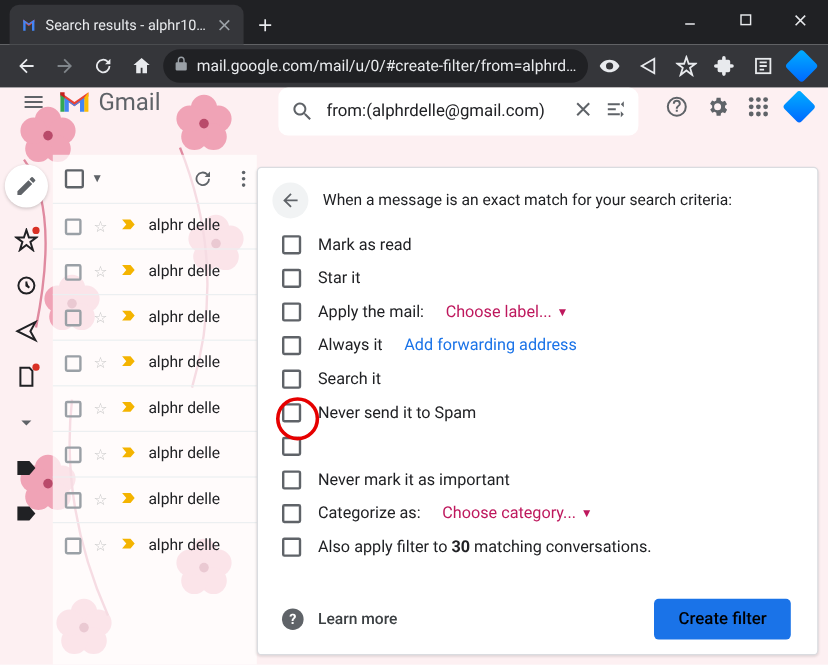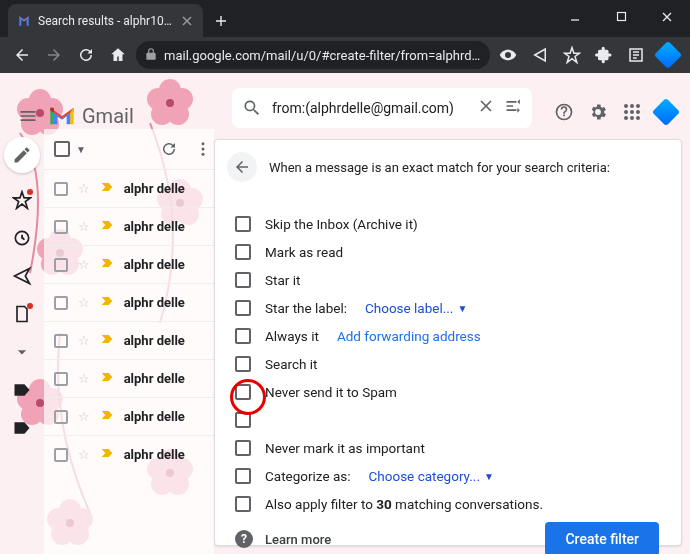--- a/index.html
+++ b/index.html
@@ -21,21 +21,21 @@
 .url-field { flex: 1; background: #202124; height: 28px; border-radius: 14px; display: flex; align-items: center; padding: 0 8px; gap: 6px; color: #e8eaed; font-size: 13px; overflow: hidden; }
 .url-field .lock { color: #9aa0a6; }
 .url-text { flex: 1; white-space: nowrap; overflow: hidden; text-overflow: ellipsis; }
 .ext-icon { width: 28px; height: 28px; display: flex; align-items: center; justify-content: center; color: #e8eaed; cursor: pointer; }
 .ext-icon svg { width: 18px; height: 18px; }
 
 
 .gmail-area { position: relative; height: calc(554px - 73px); overflow: hidden; }
 .bg-pattern { position: absolute; inset: 0; background-color: #fdf0f2; opacity: 1; }
 
-.gmail-top { position: relative; height: 56px; display: flex; align-items: flex-end; padding: 0 8px 0 16px; gap: 8px; border-bottom: 1px solid rgba(0,0,0,0); z-index: 2; }
+.gmail-top { position: relative; height: 56px; display: flex; align-items: flex-start; padding: 0 8px 0 16px; gap: 8px; border-bottom: 1px solid rgba(0,0,0,0); z-index: 2; }
 .menu-icon { width: 24px; height: 24px; display: flex; align-items: center; justify-content: center; color: #5f6368; cursor: pointer; }
 .gmail-logo { display: flex; align-items: center; gap: 6px; }
 .gmail-logo-text { color: #5f6368; font-size: 20px; }
 
 .search-box { margin-left: auto; width: 300px; height: 40px; background: #fff; border-radius: 8px; display: flex; align-items: center; padding: 0 8px; gap: 8px; }
 .search-box .sicon { color: #5f6368; width: 24px; display: flex; justify-content: center; }
 .search-text { flex: 1; font-size: 14px; color: #202124; white-space: nowrap; overflow: hidden; }
 .search-clear { color: #5f6368; cursor: pointer; }
 .search-tune { color: #5f6368; cursor: pointer; }
 
@@ -53,39 +53,39 @@
 .maillist { width: 170px; background: rgba(255,255,255,0.7); display: flex; flex-direction: column; }
 .list-toolbar { height: 40px; display: flex; align-items: center; padding-left: 10px; gap: 12px; }
 .sel-check { width: 16px; height: 16px; border: 2px solid #5f6368; border-radius: 2px; }
 .sel-arrow { color: #5f6368; font-size: 10px; margin-left: -6px; }
 .tb-icon { color: #5f6368; cursor: pointer; width: 22px; display: flex; justify-content: center; }
 
 .mail-row { height: 38px; display: flex; align-items: center; padding-left: 10px; gap: 10px; border-top: 1px solid #eceff1; font-size: 13px; color: #202124; }
 .mail-row .cb { width: 14px; height: 14px; border: 2px solid #9aa0a6; border-radius: 2px; }
 .mail-row .star { color: #c7c7c7; }
 .mail-row .impt { color: #f4b400; }
-.mail-row .sender { font-weight: 700; }
+.mail-row .sender { font-weight: 400; }
 
 
 .filter-panel { position: absolute; left: 214px; top: 66px; right: 8px; bottom: 8px; background: #fff; border: 1px solid #dadce0; border-radius: 4px; box-shadow: 0 1px 2px rgba(0,0,0,0.1); padding: 10px 18px 10px 12px; z-index: 3; display: flex; flex-direction: column; }
-.fp-header { display: flex; align-items: center; gap: 12px; margin-bottom: 28px; padding-top: 2px; }
+.fp-header { display: flex; align-items: center; gap: 12px; margin-bottom: 8px; padding-top: 2px; }
 .fp-back { width: 30px; height: 30px; border-radius: 50%; background: #f1f3f4; display: flex; align-items: center; justify-content: center; color: #5f6368; cursor: pointer; }
 .fp-title { color: #202124; font-size: 13px; }
 .fp-option { display: flex; align-items: center; gap: 14px; padding: 6px 4px 6px 8px; font-size: 13.5px; color: #202124; }
 .fp-option .chk { width: 16px; height: 16px; border: 2px solid #5f6368; border-radius: 2px; cursor: pointer; flex-shrink: 0; }
 .fp-option .link { color: #1a73e8; cursor: pointer; margin-left: 4px; }
-.fp-option .dd { color: #1d4ed8; cursor: pointer; display: inline-flex; align-items: center; gap: 4px; margin-left: 4px; justify-content: space-between; }
+.fp-option .dd { color: #be185d; cursor: pointer; display: inline-flex; align-items: center; gap: 4px; margin-left: 4px; justify-content: space-between; }
 .fp-option .dd-caret { font-size: 10px; }
 .circled { position: relative; }
 .circled::after { content: ''; position: absolute; left: -7px; top: -7px; width: 30px; height: 30px; border: 3px solid #e60000; border-radius: 50%; pointer-events: none; }
 
 .fp-footer { margin-top: auto; display: flex; align-items: center; padding: 4px 4px 2px 8px; }
 .learn { display: flex; align-items: center; gap: 12px; color: #3c4043; font-size: 13px; font-weight: 500; cursor: pointer; }
 .learn .q { width: 18px; height: 18px; border-radius: 50%; background: #5f6368; color: #fff; display: flex; align-items: center; justify-content: center; font-size: 12px; font-weight: 700; }
-.create-btn { margin-left: auto; background: #1a73e8; color: #ffffff; border: none; padding: 9px 20px; font-size: 14px; font-weight: 500; border-radius: 4px; cursor: pointer; }
+.create-btn { margin-left: auto; background: #1a73e8; color: #000000; border: none; padding: 9px 20px; font-size: 14px; font-weight: 500; border-radius: 4px; cursor: pointer; }
 </style>
 </head>
 <body>
 
 <div class="browser-top">
   <div class="tab">
     <span class="favicon">
       <svg width="16" height="16" viewBox="0 0 24 24">
           <path fill="#EA4335" d="M5 5l7 5 7-5v3l-7 5-7-5z"></path>
           <path fill="#4285F4" d="M5 5v14h3V9l4 3 4-3v10h3V5l-7 5z"></path>
@@ -406,33 +406,29 @@
       <div class="fp-back">
           <svg width="18" height="18" viewBox="0 0 24 24">
             <path fill="currentColor" d="M20 11H7.8l5.6-5.6L12 4l-8 8 8 8 1.4-1.4L7.8 13H20z"></path>
           </svg>
         </div>
       <div class="fp-title">When a message is an exact match for your search criteria:</div>
     </div>
 
     <div class="fp-option">
         <span class="chk"></span>
-        <span>Skip the Inbox (Archive it)</span>
-      </div>
-    <div class="fp-option">
-        <span class="chk"></span>
         <span>Mark as read</span>
       </div>
     <div class="fp-option">
         <span class="chk"></span>
         <span>Star it</span>
       </div>
     <div class="fp-option">
         <span class="chk"></span>
-        <span>Star the label:</span>
+        <span>Apply the mail:</span>
         <span class="dd">
           <span>Choose label...</span>
           <span class="dd-caret">▼</span>
         </span>
       </div>
     <div class="fp-option">
         <span class="chk"></span>
         <span>Always it</span>
         <span class="link">Add forwarding address</span>
       </div>

